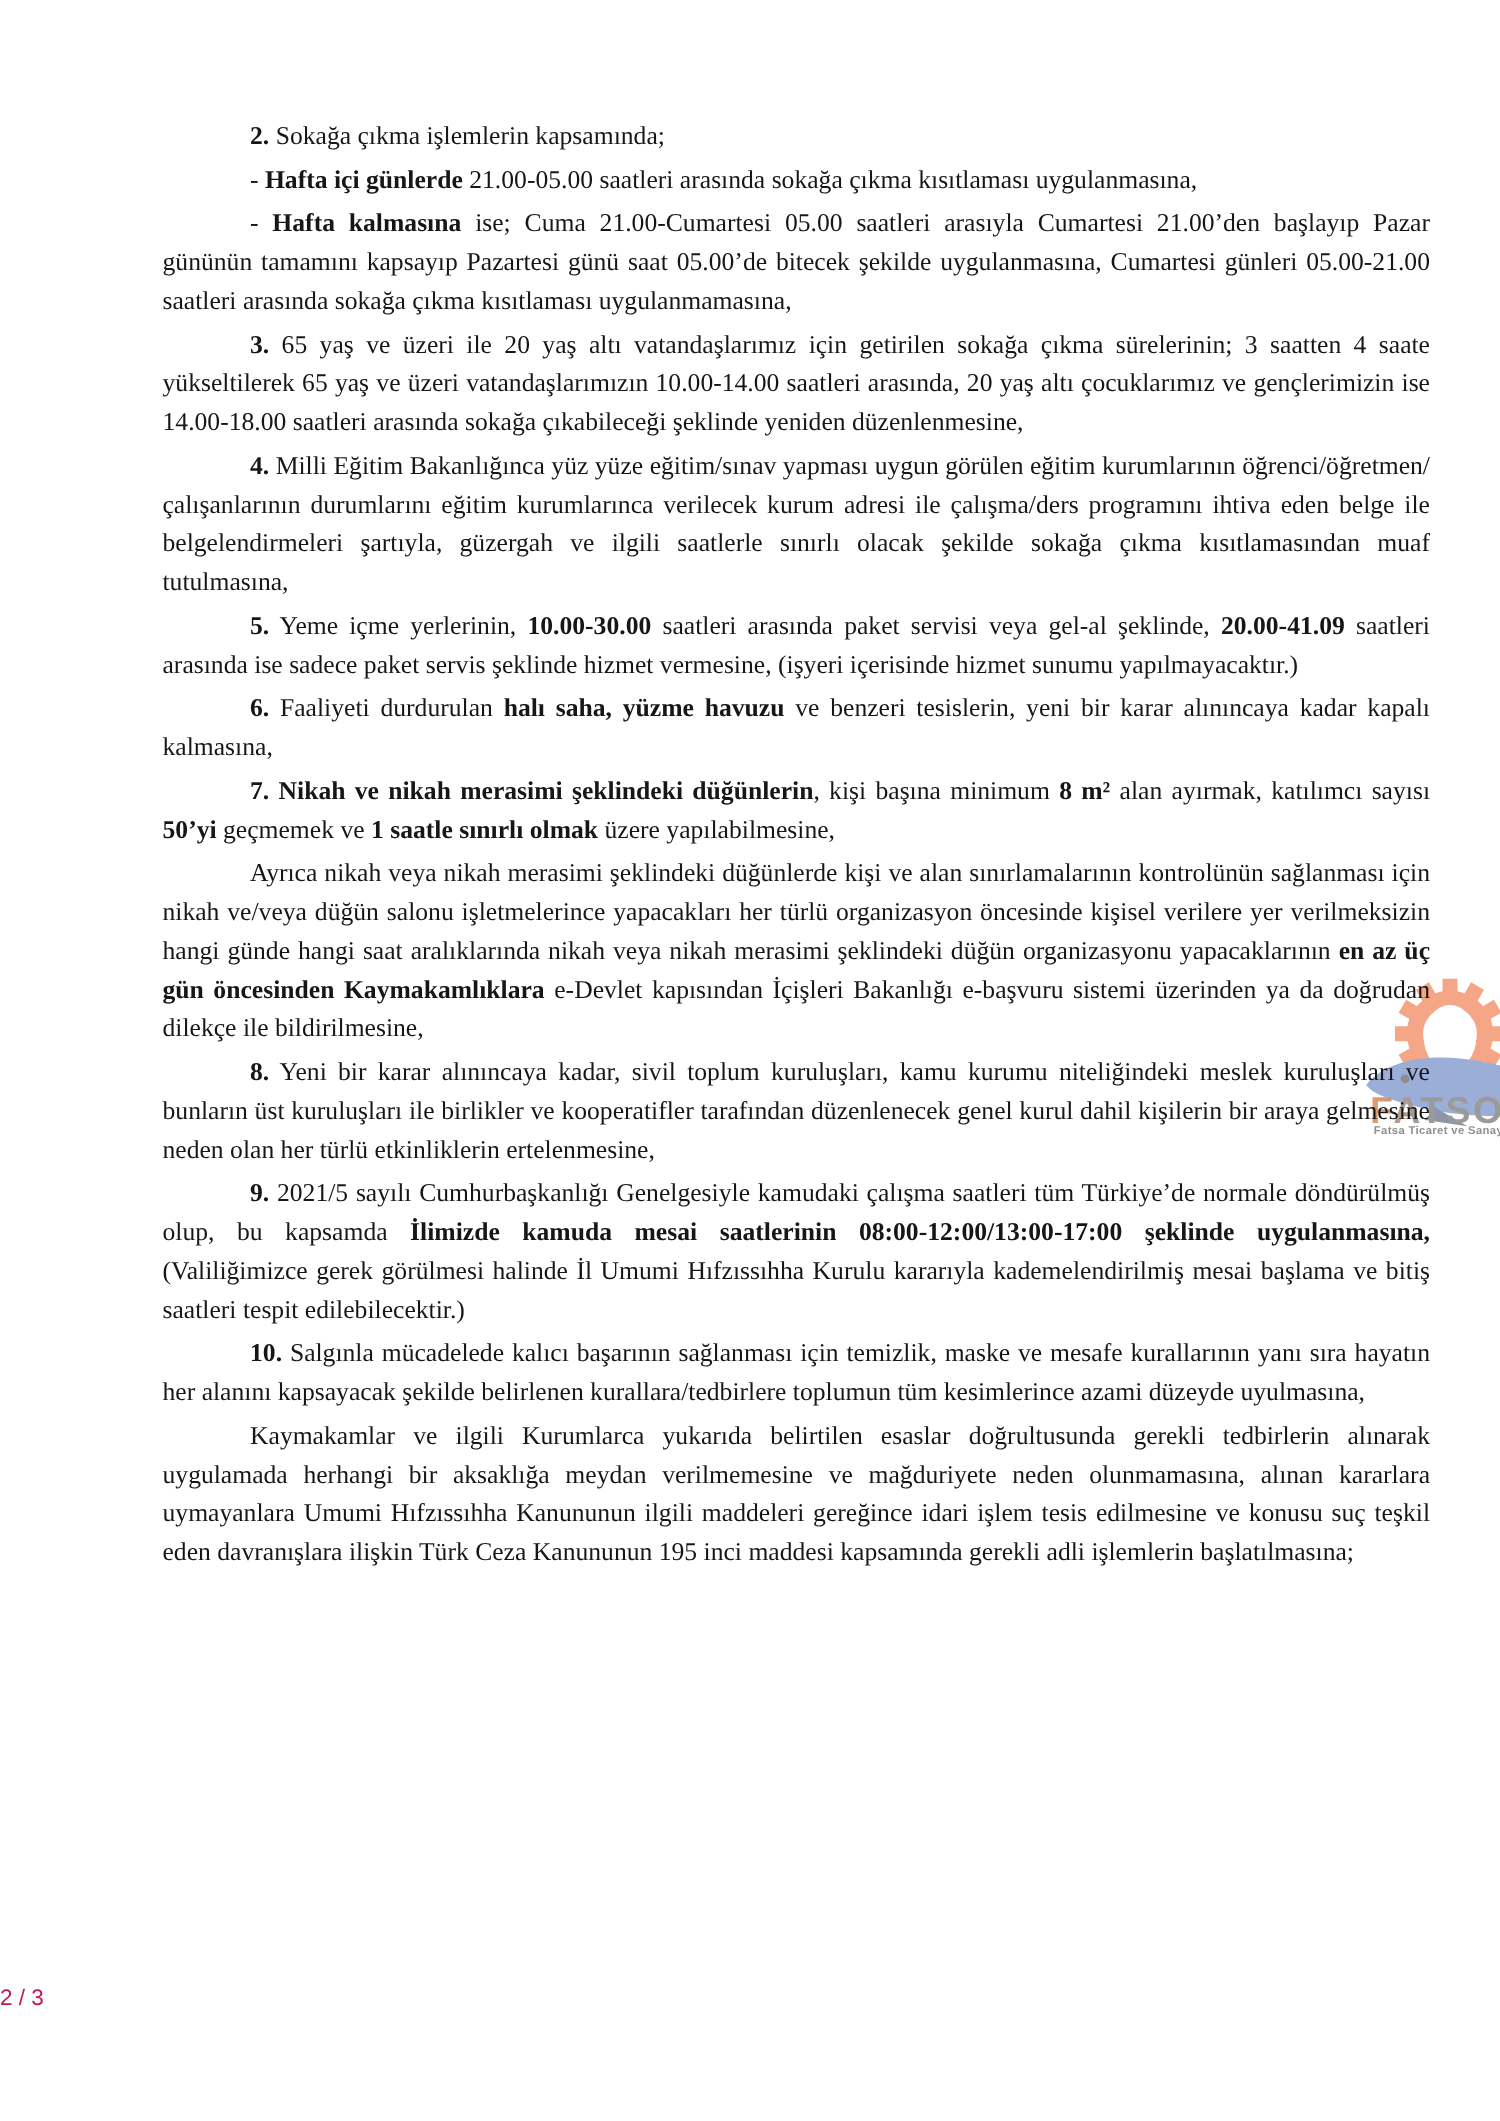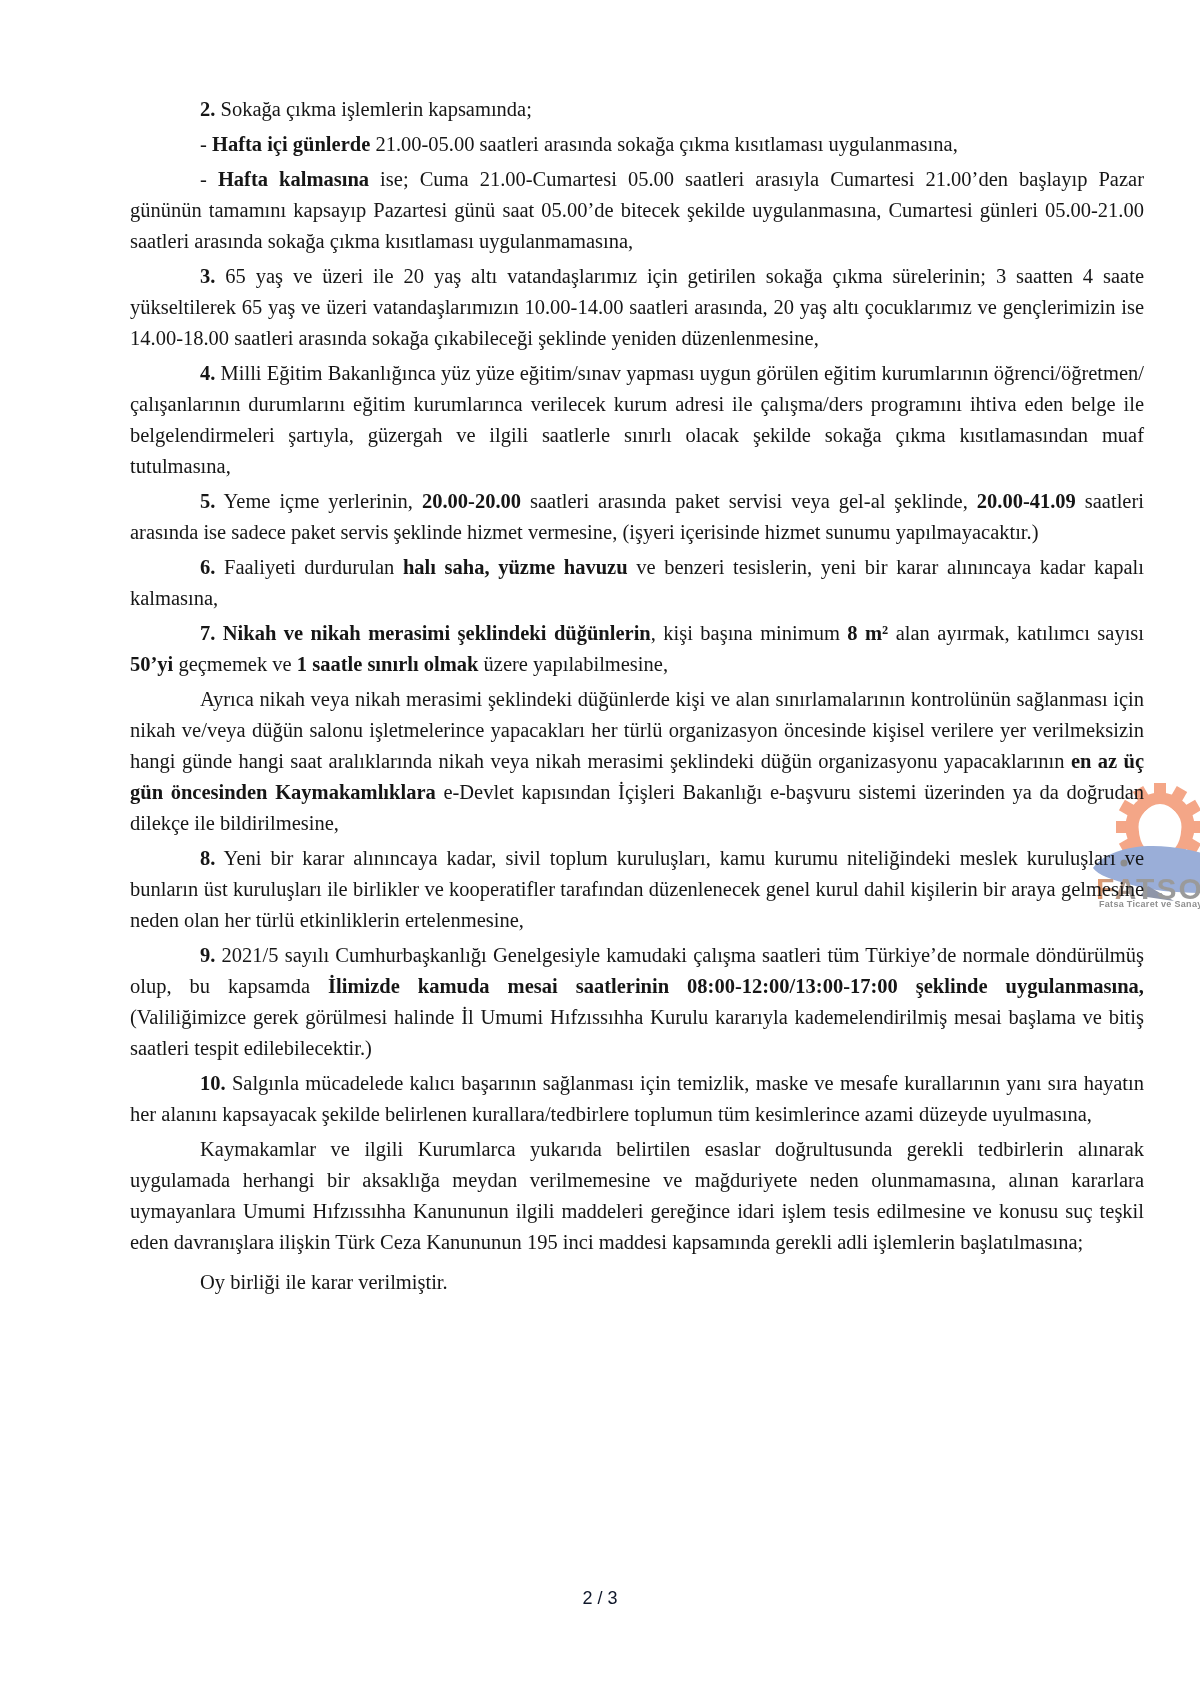--- a/index.html
+++ b/index.html
@@ -52,24 +52,24 @@
     font-weight:700;
     font-size:9px;
     letter-spacing:0.3px;
     white-space:nowrap;
   }
   
   .footer {
     position:absolute;
     left:0; top:1588px;
     width:100%;
-    text-align:center;
+    text-align:left;
     font-family:"Liberation Sans","DejaVu Sans",sans-serif;
     font-size:18px;
-    color:#0f172a;
+    color:#be185d;
     z-index:2;
   }
 </style>
 </head>
 <body>
 
 <div class="page">
 
   <div class="logo-wrap">
     <svg class="logo-svg" width="160" height="135" viewBox="0 0 160 135">
@@ -101,26 +101,25 @@
     <div class="logo-title" style="background-image: linear-gradient(90deg, rgb(229, 154, 109) 0%, rgb(154, 154, 154) 35%);">FATSO</div>
     <div class="logo-subtitle" style="color: rgb(143, 143, 143);">Fatsa Ticaret ve Sanayi Odası</div>
   </div>
 
   <div class="doc">
       <p><span class="b">2.</span><span> Sokağa çıkma işlemlerin kapsamında;</span></p>
       <p><span>- </span><span class="b">Hafta içi günlerde</span><span> 21.00-05.00 saatleri arasında sokağa çıkma kısıtlaması uygulanmasına,</span></p>
       <p><span>- </span><span class="b">Hafta kalmasına</span><span> ise; Cuma 21.00-Cumartesi 05.00 saatleri arasıyla Cumartesi 21.00’den başlayıp Pazar gününün tamamını kapsayıp Pazartesi günü saat 05.00’de bitecek şekilde uygulanmasına, Cumartesi günleri 05.00-21.00 saatleri arasında sokağa çıkma kısıtlaması uygulanmamasına,</span></p>
       <p><span class="b">3.</span><span>  65 yaş ve üzeri ile 20 yaş altı vatandaşlarımız için getirilen sokağa çıkma sürelerinin; 3 saatten 4 saate yükseltilerek 65 yaş ve üzeri vatandaşlarımızın 10.00-14.00 saatleri arasında, 20 yaş altı çocuklarımız ve gençlerimizin ise 14.00-18.00 saatleri arasında sokağa çıkabileceği şeklinde yeniden düzenlenmesine,</span></p>
       <p><span class="b">4.</span><span> Milli Eğitim Bakanlığınca yüz yüze eğitim/sınav yapması uygun görülen eğitim kurumlarının öğrenci/öğretmen/çalışanlarının durumlarını eğitim kurumlarınca verilecek kurum adresi ile çalışma/ders programını ihtiva eden belge ile belgelendirmeleri şartıyla, güzergah ve ilgili saatlerle sınırlı olacak şekilde sokağa çıkma kısıtlamasından muaf tutulmasına,</span></p>
-      <p><span class="b">5.</span><span> Yeme içme yerlerinin, </span><span class="b">20.00-20.00</span><span> saatleri arasında paket servisi veya gel-al şeklinde, </span><span class="b">20.00-41.09</span><span> saatleri arasında ise sadece paket servis şeklinde hizmet vermesine, (işyeri içerisinde hizmet sunumu yapılmayacaktır.)</span></p>
+      <p><span class="b">5.</span><span> Yeme içme yerlerinin, </span><span class="b">10.00-30.00</span><span> saatleri arasında paket servisi veya gel-al şeklinde, </span><span class="b">20.00-41.09</span><span> saatleri arasında ise sadece paket servis şeklinde hizmet vermesine, (işyeri içerisinde hizmet sunumu yapılmayacaktır.)</span></p>
       <p><span class="b">6.</span><span> Faaliyeti durdurulan </span><span class="b">halı saha, yüzme havuzu</span><span> ve benzeri tesislerin, yeni bir karar alınıncaya kadar kapalı kalmasına,</span></p>
       <p><span class="b">7. Nikah ve nikah merasimi şeklindeki düğünlerin</span><span>, kişi başına minimum </span><span class="b">8 m²</span><span> alan ayırmak, katılımcı sayısı </span><span class="b">50’yi</span><span> geçmemek ve </span><span class="b">1 saatle sınırlı olmak</span><span> üzere yapılabilmesine,</span></p>
       <p><span>Ayrıca nikah veya nikah merasimi şeklindeki düğünlerde kişi ve alan sınırlamalarının kontrolünün sağlanması için nikah ve/veya düğün salonu işletmelerince yapacakları her türlü organizasyon öncesinde kişisel verilere yer verilmeksizin hangi günde hangi saat aralıklarında nikah veya nikah merasimi şeklindeki düğün organizasyonu yapacaklarının </span><span class="b">en az üç gün öncesinden Kaymakamlıklara</span><span> e-Devlet kapısından İçişleri Bakanlığı e-başvuru sistemi üzerinden ya da doğrudan dilekçe ile bildirilmesine,</span></p>
       <p><span class="b">8.</span><span> Yeni bir karar alınıncaya kadar, sivil toplum kuruluşları, kamu kurumu niteliğindeki meslek kuruluşları ve bunların üst kuruluşları ile birlikler ve kooperatifler tarafından düzenlenecek genel kurul dahil kişilerin bir araya gelmesine neden olan her türlü etkinliklerin ertelenmesine,</span></p>
       <p><span class="b">9.</span><span> 2021/5 sayılı Cumhurbaşkanlığı Genelgesiyle kamudaki çalışma saatleri tüm Türkiye’de normale döndürülmüş olup, bu kapsamda </span><span class="b">İlimizde kamuda mesai saatlerinin 08:00-12:00/13:00-17:00 şeklinde uygulanmasına,</span><span> (Valiliğimizce gerek görülmesi halinde İl Umumi Hıfzıssıhha Kurulu kararıyla kademelendirilmiş mesai başlama ve bitiş saatleri tespit edilebilecektir.)</span></p>
       <p><span class="b">10.</span><span> Salgınla mücadelede kalıcı başarının sağlanması için temizlik, maske ve mesafe kurallarının yanı sıra hayatın her alanını kapsayacak şekilde belirlenen kurallara/tedbirlere toplumun tüm kesimlerince azami düzeyde uyulmasına,</span></p>
       <p><span>Kaymakamlar ve ilgili Kurumlarca yukarıda belirtilen esaslar doğrultusunda gerekli tedbirlerin alınarak uygulamada herhangi bir aksaklığa meydan verilmemesine ve mağduriyete neden olunmamasına, alınan kararlara uymayanlara Umumi Hıfzıssıhha Kanununun ilgili maddeleri gereğince idari işlem tesis edilmesine ve konusu suç teşkil eden davranışlara ilişkin Türk Ceza Kanununun 195 inci maddesi kapsamında gerekli adli işlemlerin başlatılmasına;</span></p>
-      <p class="closing"><span>Oy birliği ile karar verilmiştir.</span></p>
     </div>
 
   <div class="footer">2 / 3</div>
 
 </div>
 
 </body></html>

